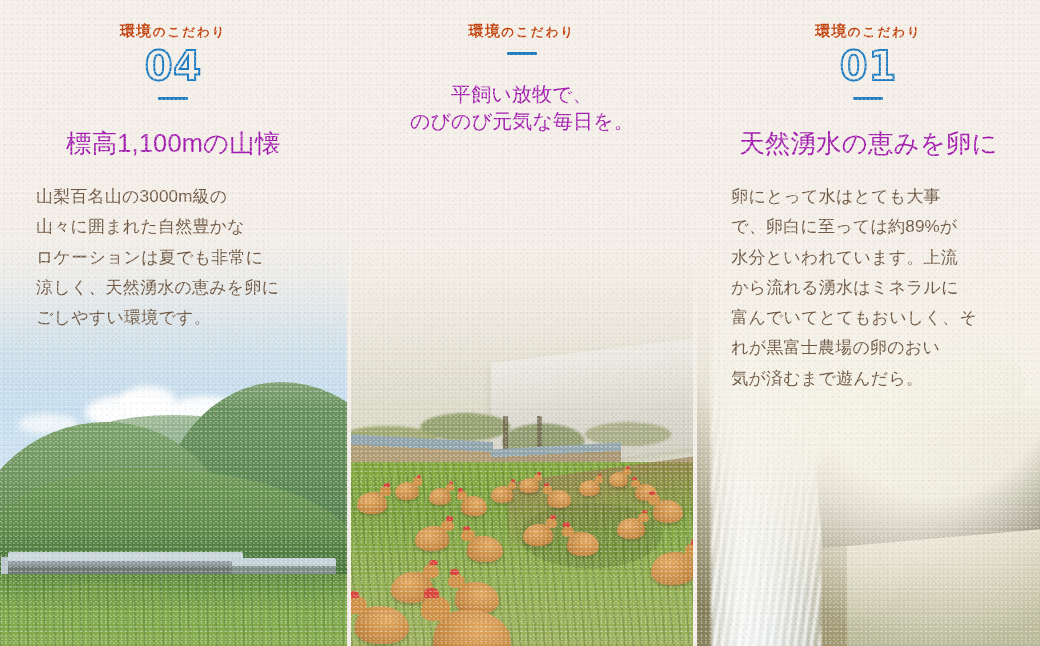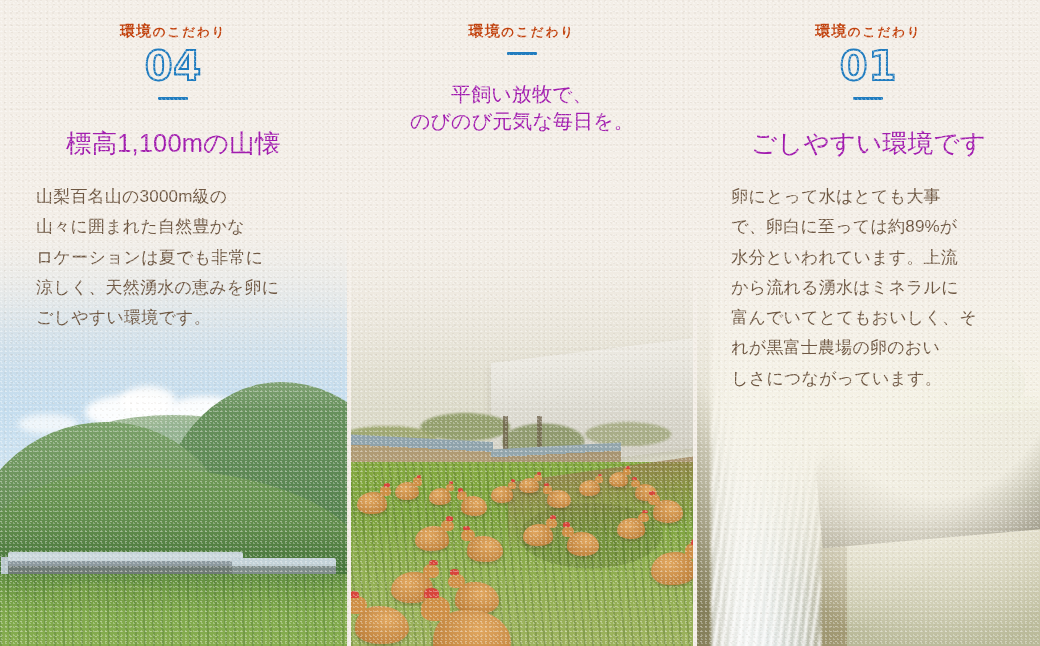--- a/index.html
+++ b/index.html
@@ -412,26 +412,26 @@
         <div class="ledge"></div>
         <div class="mist"></div>
       </div>
       <div class="photo-fade"></div>
     </div>
 
     <div class="text-block">
       <div class="eyebrow"><span>環境</span><span class="kana">のこだわり</span></div>
       <div class="num">01</div>
       <div class="rule"></div>
-      <div class="heading">ごしやすい環境です</div>
+      <div class="heading">天然湧水の恵みを卵に</div>
       <div class="body-copy">卵にとって水はとても大事
 で、卵白に至っては約89%が
 水分といわれています。上流
 から流れる湧水はミネラルに
 富んでいてとてもおいしく、そ
 れが黒富士農場の卵のおい
-しさにつながっています。</div>
+気が済むまで遊んだら。</div>
     </div>
   </div>
 
 </div>
 
 <div class="paper-grain"></div>
 
 </body></html>

